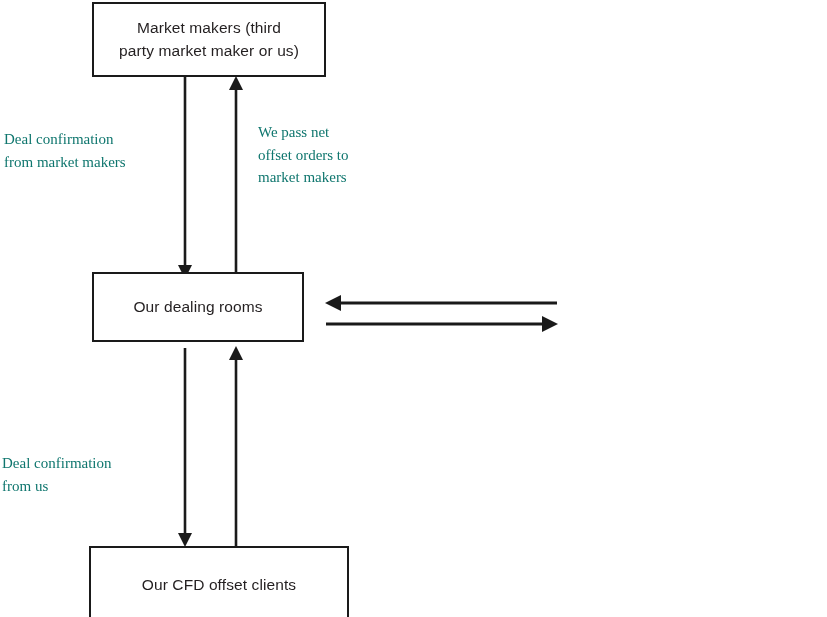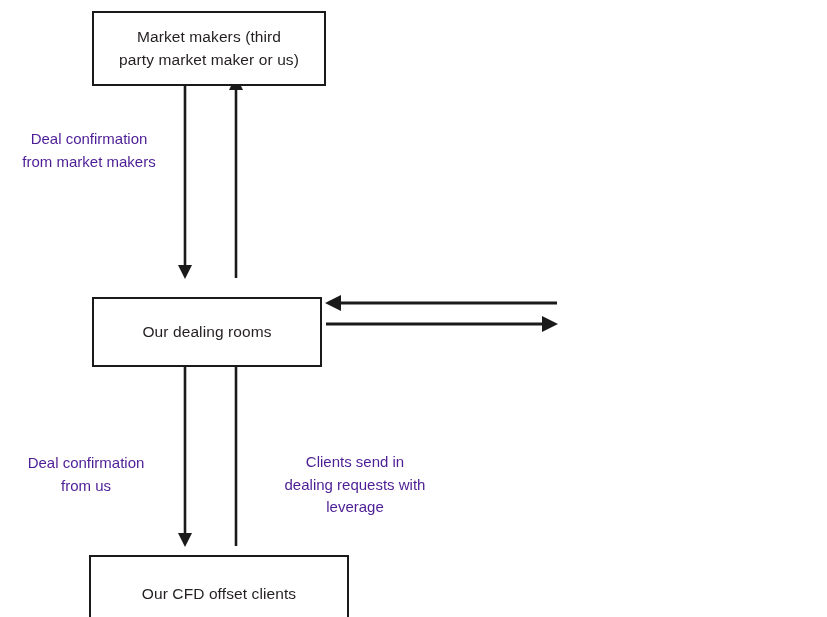--- a/index.html
+++ b/index.html
@@ -19,42 +19,42 @@
     position: absolute;
     box-sizing: border-box;
     border: 2px solid #1a1a1a;
     background: #ffffff;
     display: flex;
     align-items: center;
     justify-content: center;
     text-align: center;
     color: #231f20;
     z-index: 3;
-    margin-top: 9px;
   }
   .node-label {
     display: block;
     width: 100%;
     line-height: 1.45;
     font-size: 15.5px;
     letter-spacing: 0.1px;
     white-space: pre-line;
   }
   .edge-label {
     position: absolute;
-    text-align: center;
-    color: #4c1d95;
+    text-align: left;
+    color: #0f766e;
     font-size: 15px;
     line-height: 1.5;
     white-space: pre-line;
     z-index: 2;
+    font-family: Liberation Serif, serif;
   }
   
   #node-market-makers { left: 92px;  top: 2px;   width: 234px; height: 75px; }
-  #node-dealing-rooms { left: 92px;  top: 288px; width: 230px; height: 70px; }
+  #node-dealing-rooms { left: 92px;  top: 272px; width: 212px; height: 70px; }
   #node-internal-match { left: 557px; top: 263px; width: 269px; height: 108px; }
   #node-cfd-clients   { left: 89px;  top: 546px; width: 260px; height: 78px; }
 
   #svg-edges {
     position: absolute;
     left: 0; top: 0;
     width: 827px;
     height: 617px;
     z-index: 1;
   }
@@ -112,21 +112,21 @@
   </div>
 
 
   <div class="node" id="node-cfd-clients">
     <span class="node-label">Our CFD offset clients</span>
   </div>
 
   <div class="edge-label" style="left: 4px; top: 128px; width: 170px;">Deal confirmation
 from market makers</div>
 
+  <div class="edge-label" style="left: 258px; top: 121px; width: 150px;">We pass net
+offset orders to
+market makers</div>
 
   <div class="edge-label" style="left: 2px; top: 452px; width: 168px;">Deal confirmation
 from us</div>
 
-  <div class="edge-label" style="left: 266px; top: 451px; width: 178px;">Clients send in
-dealing requests with
-leverage</div>
 
 </div>
 
 </body></html>

